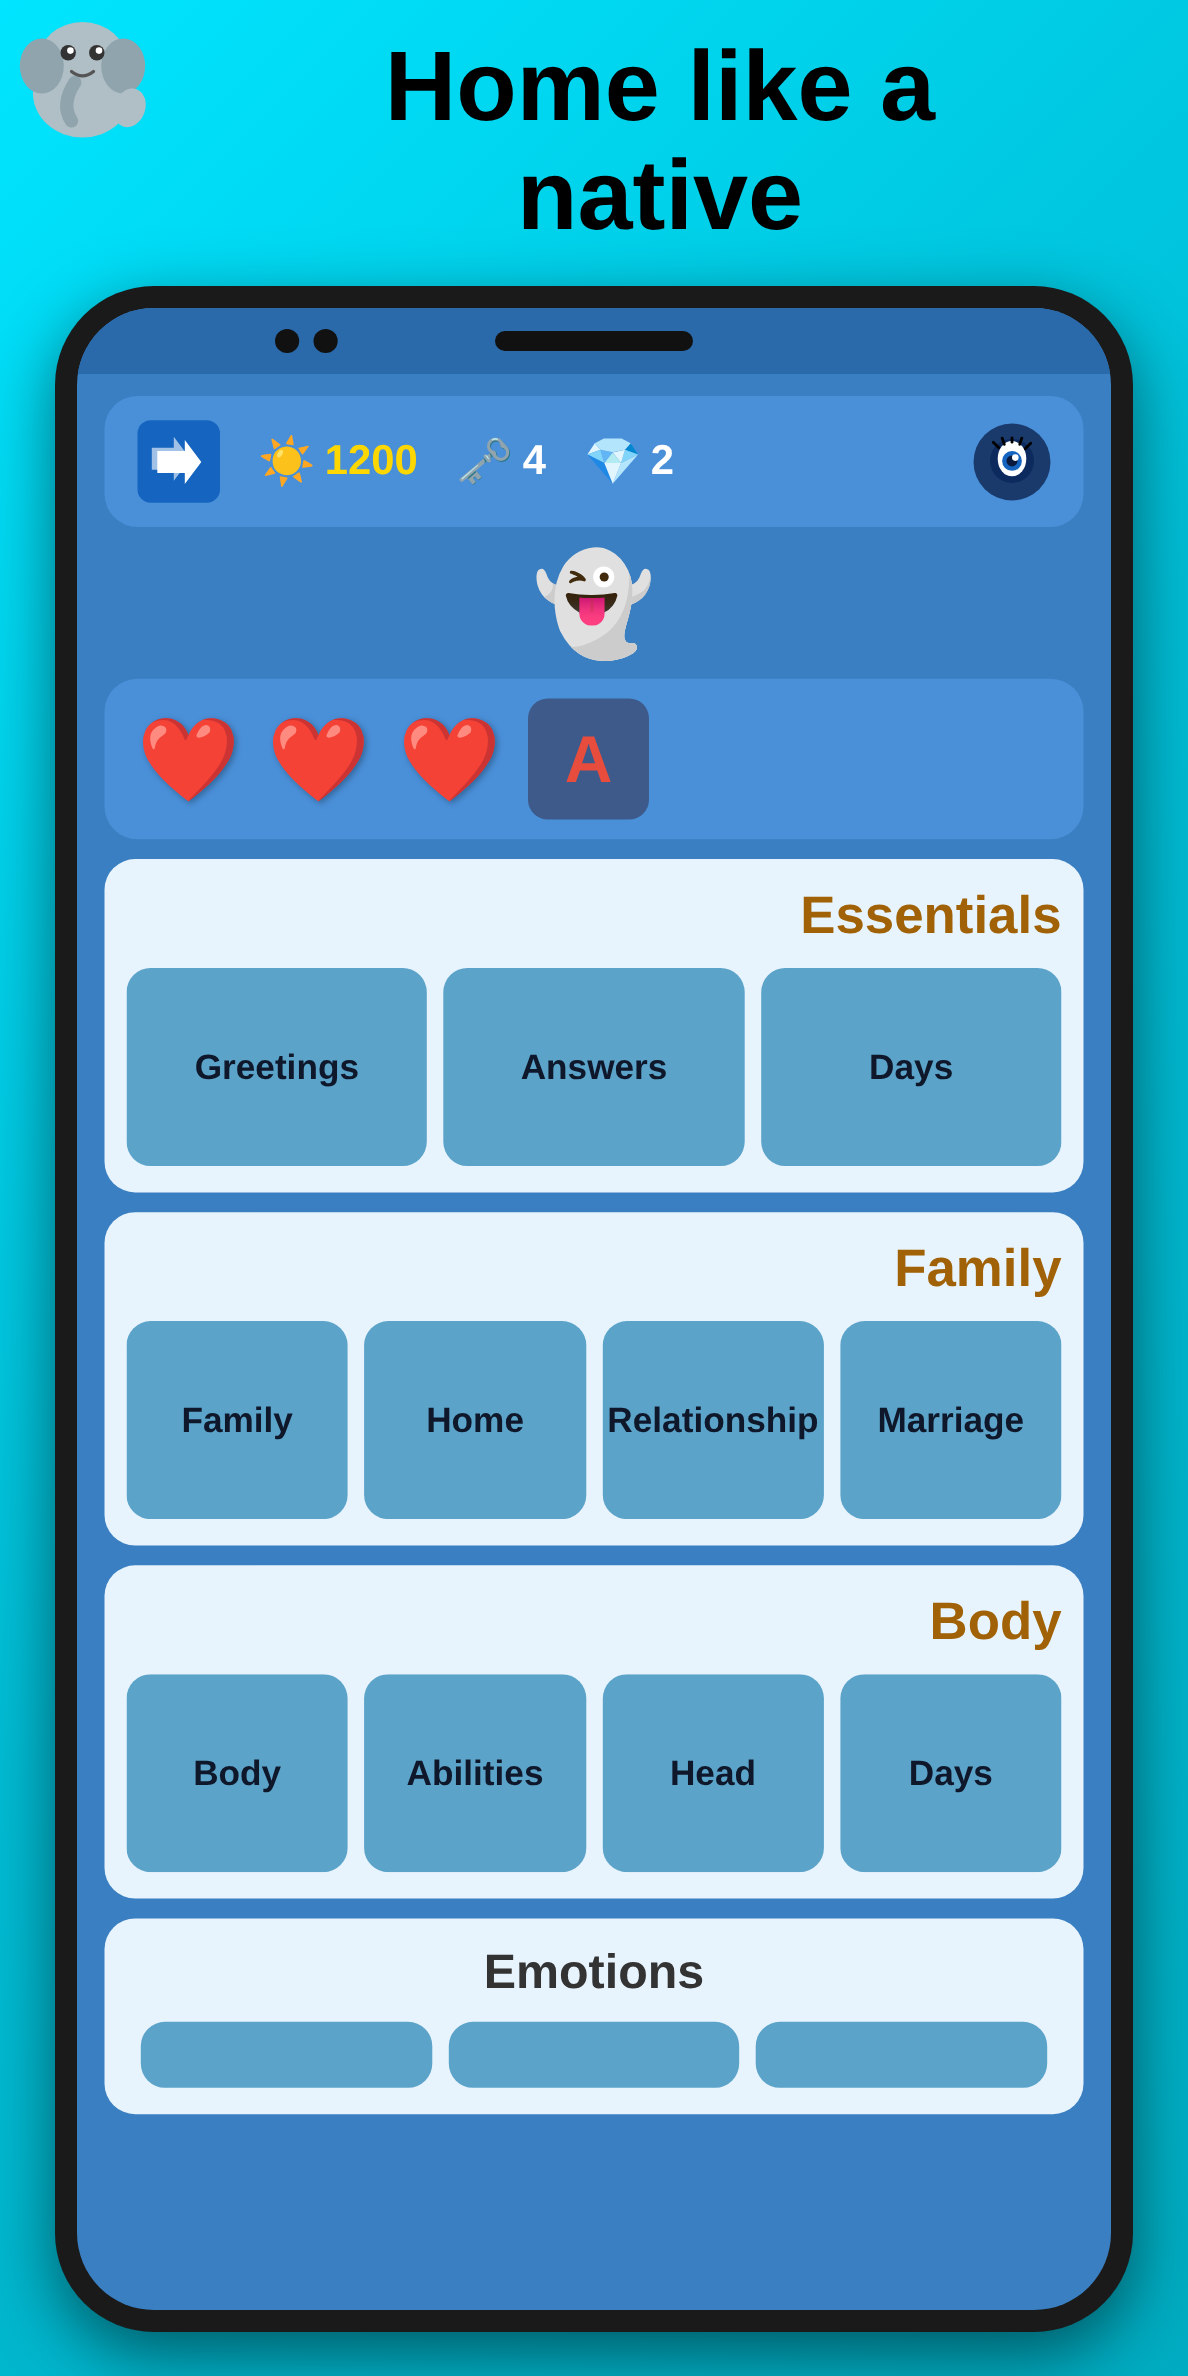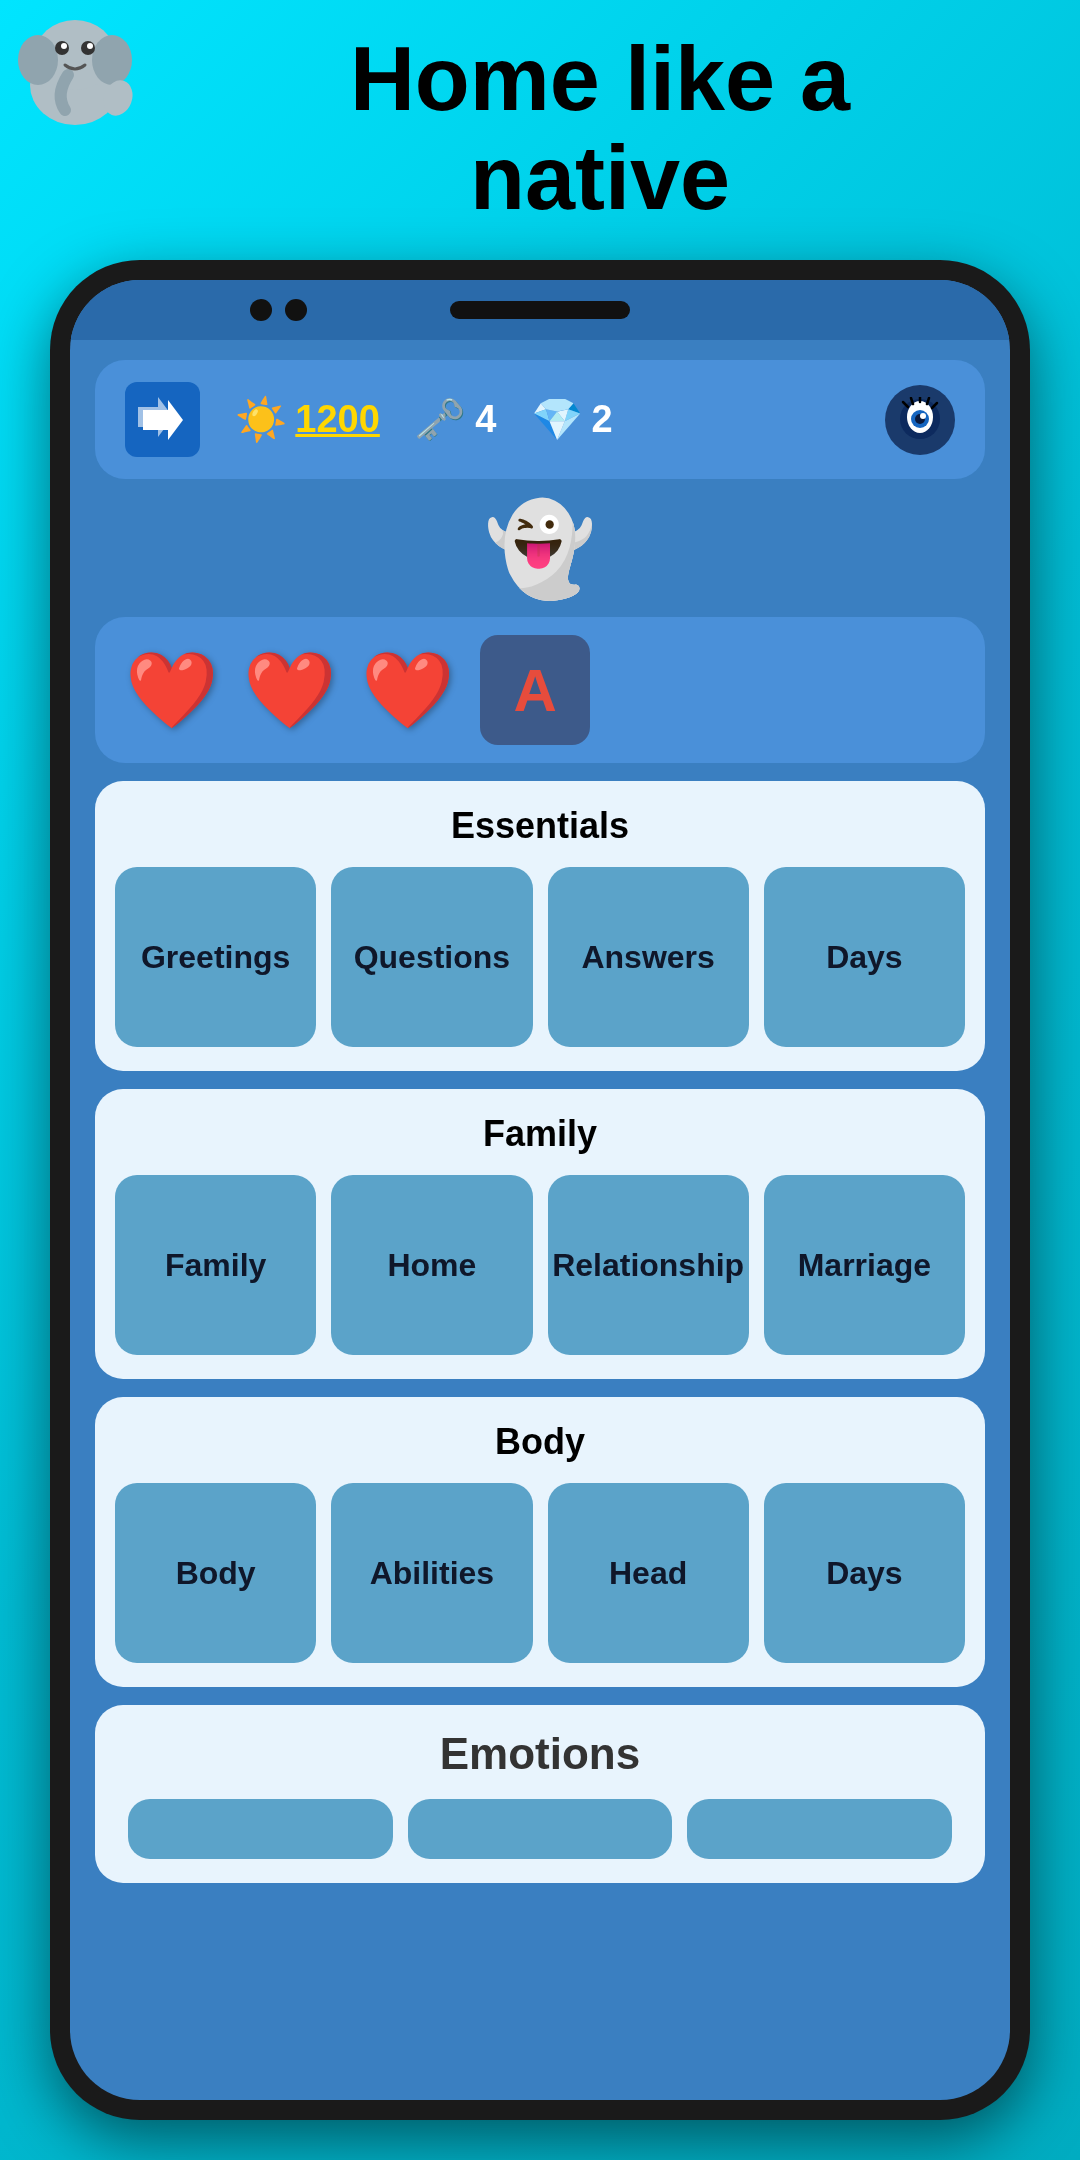--- a/index.html
+++ b/index.html
@@ -155,24 +155,24 @@
     }
 
     
     .category-section {
       background: #e8f4fd;
       border-radius: 28px;
       padding: 24px 20px;
       margin-bottom: 18px;
     }
     .category-title {
-      text-align: center;
-      font-size: 36px;
-      font-weight: bold;
-      color: #000000;
+      text-align: right;
+      font-size: 48px;
+      font-weight: bold;
+      color: #a16207;
       margin-bottom: 20px;
     }
     .category-grid {
       display: flex;
       gap: 15px;
       overflow: hidden;
     }
     .category-tile {
       background: #5ba3c9;
       border-radius: 22px;
@@ -264,21 +264,21 @@
 
           <div style="background:#1565c0; border-radius:12px; width:75px; height:75px; display:flex; align-items:center; justify-content:center;">
             <svg width="50" height="50" viewBox="0 0 50 50">
               <polygon points="5,15 30,15 30,5 45,25 30,45 30,35 5,35" fill="white"></polygon>
               <polygon points="0,12 25,12 25,2 40,22 25,42 25,32 0,32" fill="white" opacity="0.6" transform="translate(-5,0)"></polygon>
             </svg>
           </div>
 
           <div class="stat-item">
             <span style="font-size:42px;">☀️</span>
-            <span style="color:#ffd700;text-decoration:underline;">1200</span>
+            <span style="color:#ffd700;">1200</span>
           </div>
 
           <div class="stat-item">
             <span style="font-size:42px;">🗝️</span>
             <span>4</span>
           </div>
 
           <div class="stat-item">
             <span style="font-size:42px;">💎</span>
             <span>2</span>
@@ -310,21 +310,20 @@
         <span class="heart">❤️</span>
         <span class="heart">❤️</span>
         <span class="heart">❤️</span>
         <div class="letter-tile">A</div>
       </div>
 
       <div class="category-section">
         <div class="category-title">Essentials</div>
         <div class="category-grid">
           <div class="category-tile">Greetings</div>
-          <div class="category-tile">Questions</div>
           <div class="category-tile">Answers</div>
           <div class="category-tile">Days</div>
         </div>
       </div>
 
       <div class="category-section">
         <div class="category-title">Family</div>
         <div class="category-grid">
           <div class="category-tile">Family</div>
           <div class="category-tile">Home</div>

